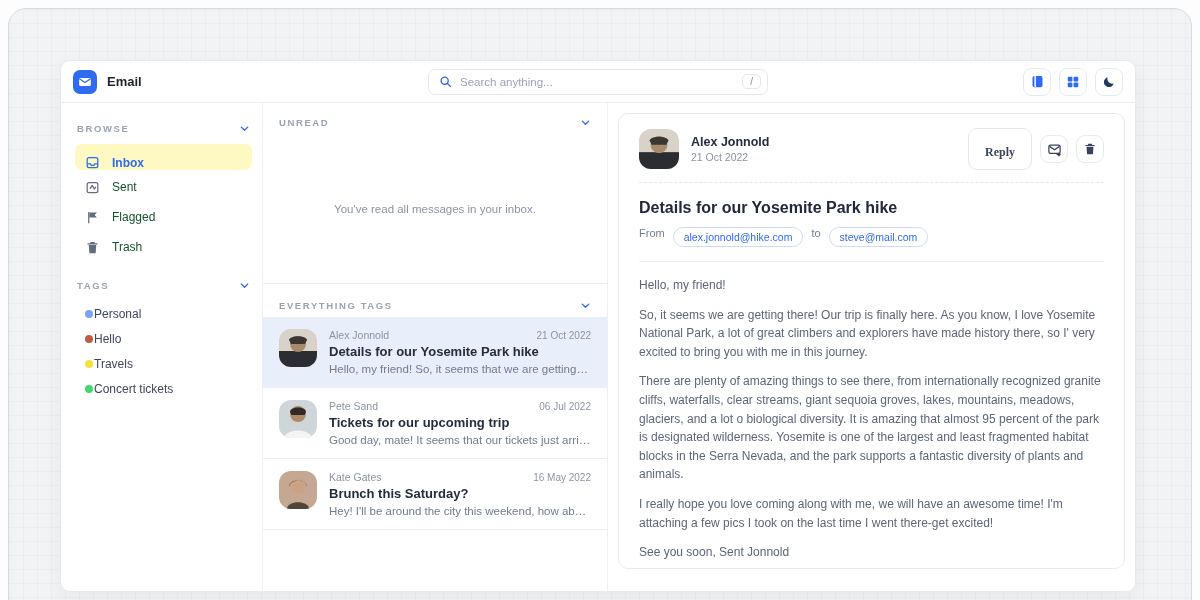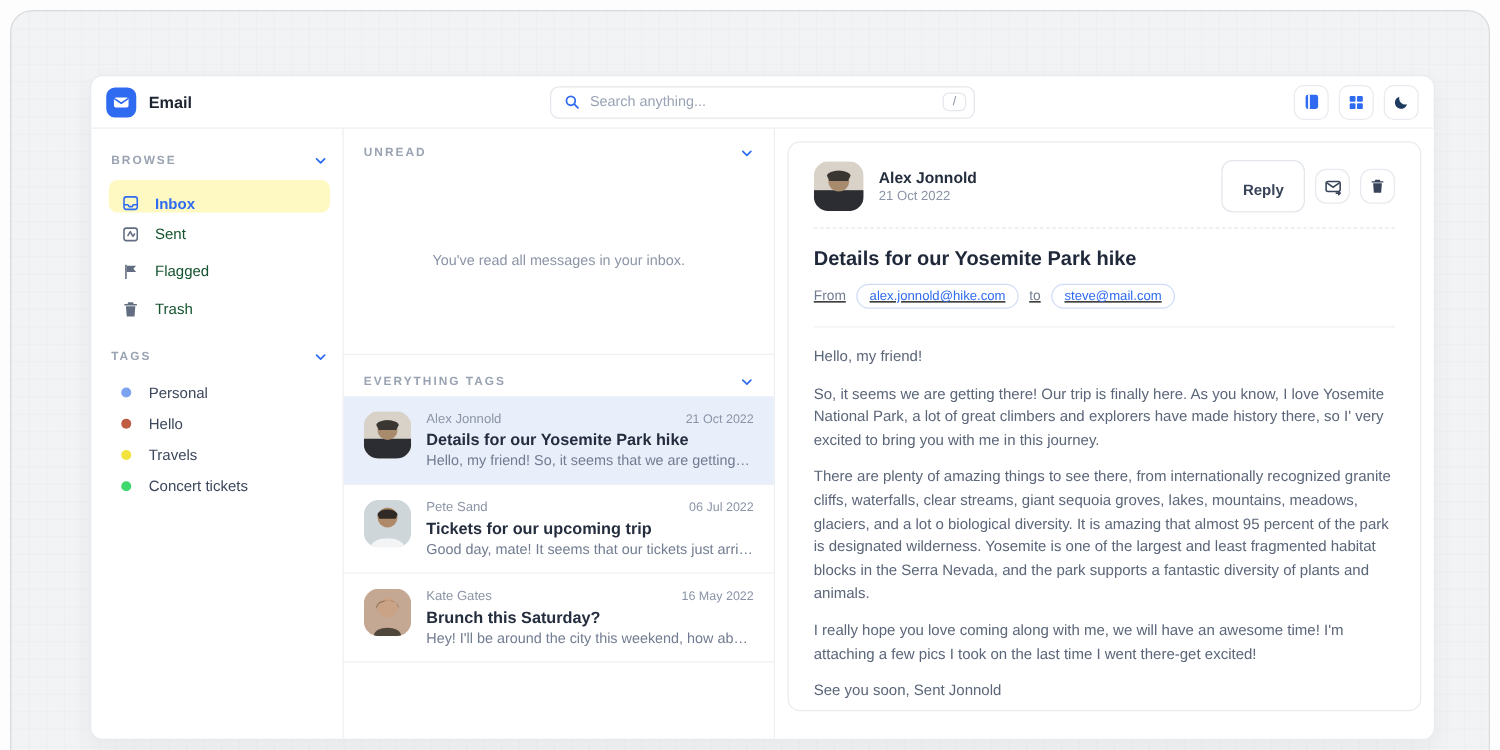--- a/index.html
+++ b/index.html
@@ -7,21 +7,21 @@
   .stage { position:relative; width:1200px; height:600px; overflow:hidden; background:#fdfdfd; }
   .frame {
     position:absolute; left:8px; top:8px; right:8px; bottom:-20px;
     border:1px solid #d9dcdf; border-radius:18px; background:#f2f3f4;
     background-image:
       linear-gradient(to right, rgba(0,0,0,.025) 1px, transparent 1px),
       linear-gradient(to bottom, rgba(0,0,0,.025) 1px, transparent 1px);
     background-size:14px 14px;
   }
   .app {
-    position:absolute; left:72px; top:60px; width:1076px; height:532px;
+    position:absolute; left:60px; top:60px; width:1076px; height:532px;
     background:#ffffff; border:1px solid #e8eaee; border-radius:10px;
     box-shadow:0 6px 18px rgba(30,40,60,.05);
     display:flex; flex-direction:column; overflow:hidden;
   }
   
   .topbar { height:42px; border-bottom:1px solid #edeff2; display:flex; align-items:center; padding:0 12px; flex:0 0 auto; }
   .brand { display:flex; align-items:center; gap:10px; width:260px; }
   .logo { width:24px; height:24px; border-radius:7px; background:#2e6bf0; display:flex; align-items:center; justify-content:center; }
   .brand-title { font-size:13px; font-weight:bold; color:#1d2430; }
   .searchwrap { flex:1; display:flex; justify-content:center; }
@@ -36,21 +36,21 @@
   .icon-btn { width:28px; height:28px; border:1px solid #e7eaee; border-radius:8px; background:#fff; display:flex; align-items:center; justify-content:center; cursor:pointer; }
   
   .content { flex:1; display:flex; min-height:0; }
   .sidebar { width:202px; border-right:1px solid #edeff2; padding:14px 10px 0 14px; }
   .sec-head { display:flex; align-items:center; justify-content:space-between; margin:6px 2px 10px 2px; }
   .sec-label { font-size:9.5px; font-weight:bold; letter-spacing:1.6px; color:#9aa3b2; }
   .nav-item { display:flex; align-items:center; gap:12px; height:26px; padding:0 10px; border-radius:7px; margin-bottom:4px; cursor:pointer; }
   .nav-item .lbl { font-size:12px; color:#14532d; }
   .nav-item.active { background:#fef9c3;align-items:flex-end; }
   .nav-item.active .lbl { color:#2e6bf0; font-weight:bold; }
-  .tag-item { display:flex; align-items:center; gap:14px; height:25px; padding:0 10px; cursor:pointer; }
+  .tag-item { display:flex; align-items:center; gap:1px; height:25px; padding:0 10px; cursor:pointer; }
   .dot { width:8px; height:8px; border-radius:50%; }
   .tag-item .lbl { font-size:12px; color:#3c475c; }
   .sidebar .sec-head.tags { margin-top:20px; }
   
   .maillist { width:345px; border-right:1px solid #edeff2; display:flex; flex-direction:column; }
   .maillist .sec-head { padding:14px 16px 0 16px; margin:0 0 6px 0; }
   .unread-zone { height:150px; display:flex; align-items:center; justify-content:center; border-bottom:1px solid #edeff2; }
   .empty-msg { font-size:11.5px; color:#8b94a6; }
   .mailrow { display:flex; gap:12px; padding:12px 16px; border-bottom:1px solid #edeff2; cursor:pointer; }
   .mailrow.selected { background:#e9eefb; }
@@ -64,23 +64,23 @@
   .avatar { width:40px; height:40px; border-radius:12px; overflow:hidden; }
   .avatar.sm { width:38px; height:38px; }
   
   .detailwrap { flex:1; padding:10px 10px 22px 10px; background:#fff; }
   .detail { height:100%; border:1px solid #e8eaee; border-radius:10px; padding:14px 20px 0 20px; overflow:hidden; background:#fff; }
   .d-head { display:flex; align-items:center; gap:12px; padding-bottom:12px; border-bottom:1px dashed #e6e8ec; }
   .d-id { flex:1; }
   .d-name { font-size:12.5px; font-weight:bold; color:#242d3d; }
   .d-date { font-size:10.5px; color:#8b94a6; margin-top:2px; }
   .d-actions { display:flex; gap:8px; align-items:center; }
-  .btn-reply { height:42px; padding:16px 16px; border:1px solid #e4e7ec; border-radius:9px; background:#fff; font-size:12px; font-weight:bold; color:#39445a; cursor:pointer; font-family:Liberation Sans, sans-serif; }
+  .btn-reply { height:42px; padding:16px 16px; border:1px solid #e4e7ec; border-radius:9px; background:#fff; font-size:12px; font-weight:bold; color:#39445a; cursor:pointer; font-family:Liberation Serif, serif; }
   .subject { font-size:16px; font-weight:bold; color:#20293a; margin:16px 0 10px 0; }
-  .fromto { display:flex; align-items:center; gap:8px; padding-bottom:14px; border-bottom:1px solid #eef0f3;text-decoration:underline; }
+  .fromto { display:flex; align-items:flex-start; gap:8px; padding-bottom:14px; border-bottom:1px solid #eef0f3; }
   .fromto .flbl { font-size:11px; color:#717c90; }
   .pill { font-size:10.5px; color:#2e6bf0; border:1px solid #cfdcf8; border-radius:999px; padding:3px 10px; background:#fff; cursor:pointer; }
   .body { padding-top:14px; }
   .body p { font-size:12px; line-height:1.55; color:#5b6679; margin-bottom:11px; max-width:506px; }
   svg { display:block; }
 </style>
 </head>
 <body>
 
 <div class="stage">

